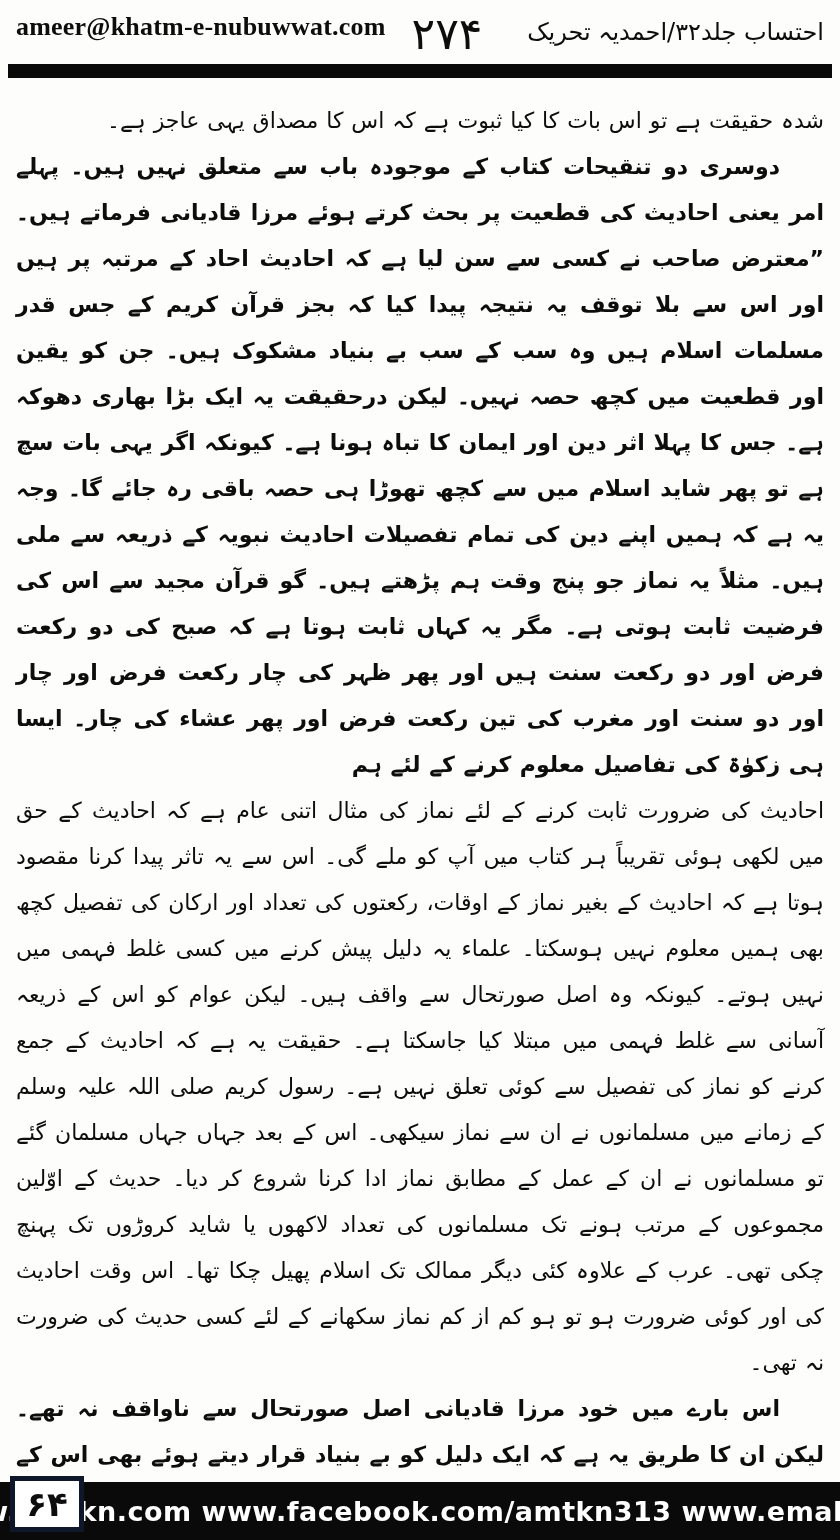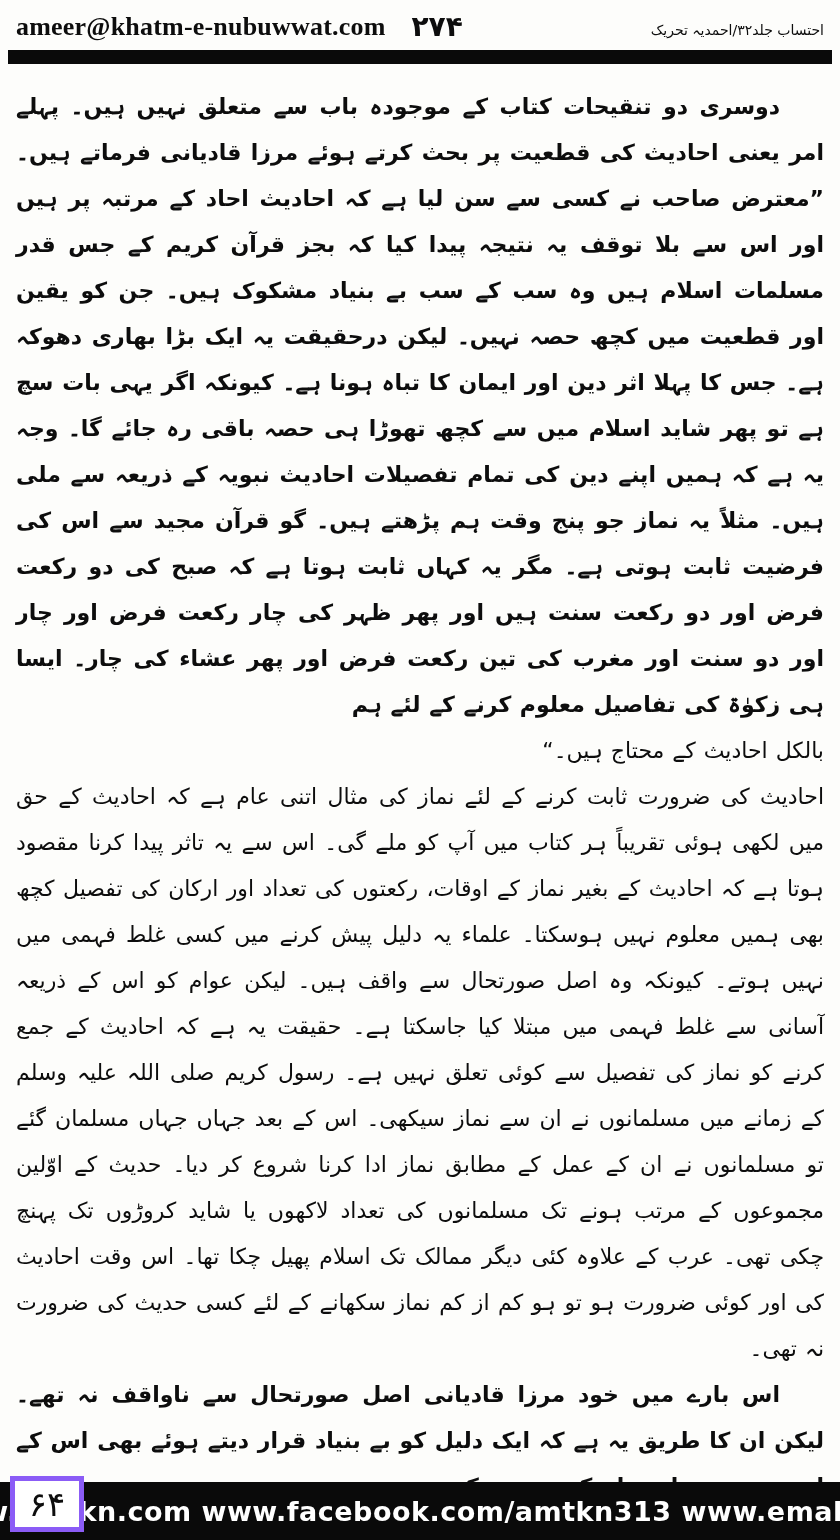--- a/index.html
+++ b/index.html
@@ -9,40 +9,40 @@
     margin:0 auto;
     background:#fdfdfb;
     overflow:hidden;
     box-sizing:border-box;
     font-family:"DejaVu Sans", sans-serif;
     color:#0d0d0d;
   }
   
   .header {
     display:flex;
-    align-items:center;
+    align-items:flex-start;
     padding:12px 16px 4px 16px;
     direction:ltr;
   }
   .header-email {
     font-family:"Liberation Serif", serif;
     font-weight:bold;
     font-size:26px;
     letter-spacing:0.2px;
   }
   .header-pagenum {
-    font-size:28px;
-    font-weight:bold;
+    font-size:44px;
+    font-weight:normal;
     margin-left:26px;
     line-height:1;
     direction:rtl;
   }
   .header-title {
     margin-left:auto;
-    font-size:14px;
+    font-size:24px;
     direction:rtl;
     padding-top:6px;
   }
   .header-rule {
     height:14px;
     background:#0a0a0a;
     margin:4px 8px 0 8px;
   }
   
   .body-text {
@@ -81,48 +81,48 @@
     letter-spacing:0.5px;
     padding-left:86px;
     white-space:nowrap;
     direction:ltr;
   }
   .footer-pagenum-box {
     position:absolute;
     left:10px; bottom:8px;
     width:74px; height:56px;
     background:#ffffff;
-    border:5px solid #8b5cf6;
+    border:5px solid #0f172a;
     box-sizing:border-box;
     display:flex;
     align-items:center;
     justify-content:center;
     font-size:34px;
-    font-weight:normal;
+    font-weight:bold;
     direction:rtl;
     z-index:2;
   }
 </style>
 </head>
 <body>
 
 <div class="page">
 
   <div class="header">
     <span class="header-email">ameer@khatm-e-nubuwwat.com</span>
     <span class="header-pagenum">۲۷۴</span>
     <span class="header-title">احتساب جلد۳۲/احمدیہ تحریک</span>
   </div>
 
   <div class="header-rule"></div>
 
   <div class="body-text">
+    <p>شدہ حقیقت ہے تو اس بات کا کیا ثبوت ہے کہ اس کا مصداق یہی عاجز ہے۔</p>
     <p class="para-indent">دوسری دو تنقیحات کتاب کے موجودہ باب سے متعلق نہیں ہیں۔ پہلے امر یعنی احادیث کی قطعیت پر بحث کرتے ہوئے مرزا قادیانی فرماتے ہیں۔ ”معترض صاحب نے کسی سے سن لیا ہے کہ احادیث احاد کے مرتبہ پر ہیں اور اس سے بلا توقف یہ نتیجہ پیدا کیا کہ بجز قرآن کریم کے جس قدر مسلمات اسلام ہیں وہ سب کے سب بے بنیاد مشکوک ہیں۔ جن کو یقین اور قطعیت میں کچھ حصہ نہیں۔ لیکن درحقیقت یہ ایک بڑا بھاری دھوکہ ہے۔ جس کا پہلا اثر دین اور ایمان کا تباہ ہونا ہے۔ کیونکہ اگر یہی بات سچ ہے تو پھر شاید اسلام میں سے کچھ تھوڑا ہی حصہ باقی رہ جائے گا۔ وجہ یہ ہے کہ ہمیں اپنے دین کی تمام تفصیلات احادیث نبویہ کے ذریعہ سے ملی ہیں۔ مثلاً یہ نماز جو پنج وقت ہم پڑھتے ہیں۔ گو قرآن مجید سے اس کی فرضیت ثابت ہوتی ہے۔ مگر یہ کہاں ثابت ہوتا ہے کہ صبح کی دو رکعت فرض اور دو رکعت سنت ہیں اور پھر ظہر کی چار رکعت فرض اور چار اور دو سنت اور مغرب کی تین رکعت فرض اور پھر عشاء کی چار۔ ایسا ہی زکوٰۃ کی تفاصیل معلوم کرنے کے لئے ہم</p>
     <div class="cite-line">
-      <span class="tail">بالکل احادیث کے محتاج ہیں۔“</span>
     </div>
     <p>احادیث کی ضرورت ثابت کرنے کے لئے نماز کی مثال اتنی عام ہے کہ احادیث کے حق میں لکھی ہوئی تقریباً ہر کتاب میں آپ کو ملے گی۔ اس سے یہ تاثر پیدا کرنا مقصود ہوتا ہے کہ احادیث کے بغیر نماز کے اوقات، رکعتوں کی تعداد اور ارکان کی تفصیل کچھ بھی ہمیں معلوم نہیں ہوسکتا۔ علماء یہ دلیل پیش کرنے میں کسی غلط فہمی میں نہیں ہوتے۔ کیونکہ وہ اصل صورتحال سے واقف ہیں۔ لیکن عوام کو اس کے ذریعہ آسانی سے غلط فہمی میں مبتلا کیا جاسکتا ہے۔ حقیقت یہ ہے کہ احادیث کے جمع کرنے کو نماز کی تفصیل سے کوئی تعلق نہیں ہے۔ رسول کریم صلی اللہ علیہ وسلم کے زمانے میں مسلمانوں نے ان سے نماز سیکھی۔ اس کے بعد جہاں جہاں مسلمان گئے تو مسلمانوں نے ان کے عمل کے مطابق نماز ادا کرنا شروع کر دیا۔ حدیث کے اوّلین مجموعوں کے مرتب ہونے تک مسلمانوں کی تعداد لاکھوں یا شاید کروڑوں تک پہنچ چکی تھی۔ عرب کے علاوہ کئی دیگر ممالک تک اسلام پھیل چکا تھا۔ اس وقت احادیث کی اور کوئی ضرورت ہو تو ہو کم از کم نماز سکھانے کے لئے کسی حدیث کی ضرورت نہ تھی۔</p>
     <p class="para-indent">اس بارے میں خود مرزا قادیانی اصل صورتحال سے ناواقف نہ تھے۔ لیکن ان کا طریق یہ ہے کہ ایک دلیل کو بے بنیاد قرار دیتے ہوئے بھی اس کے اس حصے پر انحصار کرنے میں کچھ عیب نہیں سمجھتے۔ جس سے ان کے دعویٰ کی تائید ہوتی ہو۔ احادیث کی نسبت بھی مرزا قادیانی نے یہی</p>
   </div>
 
   <div class="footer-bar">
     <span class="footer-urls">www.amtkn.com www.facebook.com/amtkn313 www.emaktaba.info</span>
   </div>
   <div class="footer-pagenum-box">
     <span>۶۴</span>

